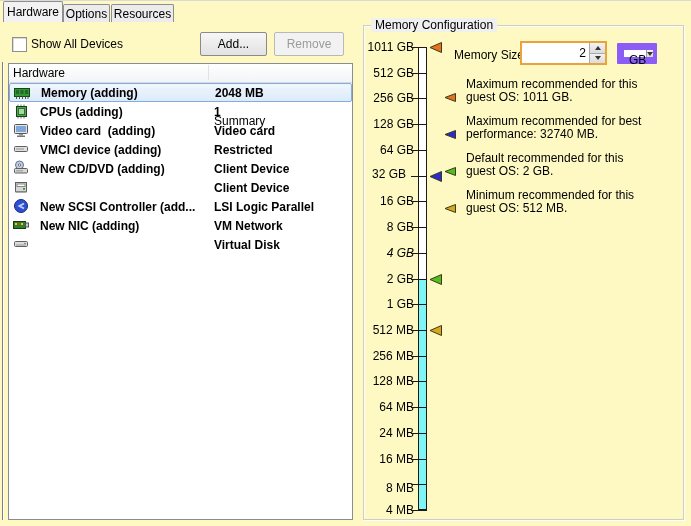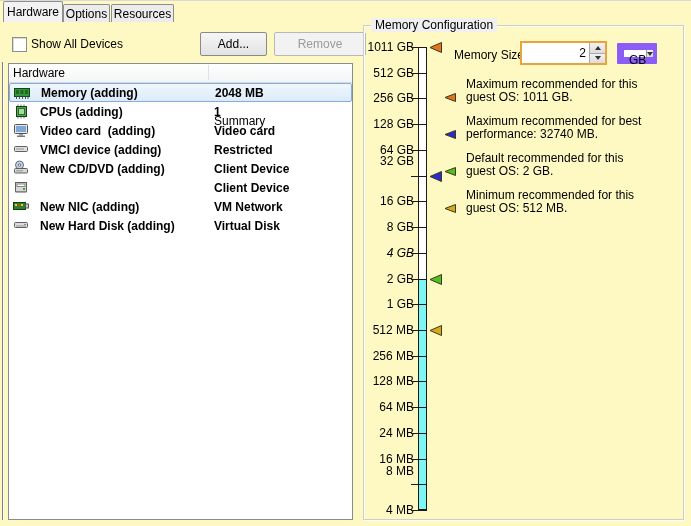--- a/index.html
+++ b/index.html
@@ -16,21 +16,21 @@
   .tab.inactive1{left:63px;top:4px;width:47px;height:18px;padding-top:2px;background:#ECECEC;}
   .tab.inactive2{left:111px;top:4px;width:63px;height:18px;padding-top:2px;background:#ECECEC;}
 
   
   .checkbox{position:absolute;left:12px;top:37px;width:13px;height:13px;background:#FFF;
             border:1px solid #8E8E8E;box-shadow:inset 1px 1px 0 #DCDCDC;}
   .chk-label{position:absolute;left:31px;top:37px;}
   .btn{position:absolute;box-sizing:border-box;height:24px;font-family:inherit;font-size:12px;
        border:1px solid #8A8A8A;border-radius:2px;background:linear-gradient(#F6F6F6,#E2E2E2);}
   .btn.add{left:200px;top:32px;width:67px;}
-  .btn.remove{left:274px;top:32px;width:92px;border-color:#B8B8B8;color:#9B9B9B;
+  .btn.remove{left:274px;top:32px;width:70px;border-color:#B8B8B8;color:#9B9B9B;
               background:#F2F2F2;}
 
   
   .edge-shadow{position:absolute;left:2px;top:62px;width:1px;height:458px;background:#808080;}
   .edge-light{position:absolute;left:3px;top:62px;width:1px;height:458px;background:#FFFFFF;}
 
   
   .listview{position:absolute;left:8px;top:63px;width:345px;height:457px;box-sizing:border-box;
             background:#FFF;border:1px solid #898C95;}
   .lv-header{position:relative;height:18px;background:linear-gradient(#FFFFFF,#F3F4F6);
@@ -183,36 +183,43 @@
           <span class="icon"><svg width="16" height="16">
               <rect x="2.5" y="3.5" width="11" height="9" fill="#D8D8D8" stroke="#606060"></rect>
               <rect x="4" y="5" width="8" height="2.5" fill="#FFF" stroke="#888"></rect>
               <rect x="10" y="9" width="2" height="1.8" fill="#3A9A3A"></rect>
               <rect x="2.5" y="12.5" width="11" height="1.5" fill="#AAA"></rect>
             </svg></span>
           <span class="hw-sum">Client Device</span>
         </div>
         <div class="row">
           <span class="icon"><svg width="16" height="16">
+              <circle cx="8" cy="8" r="6.5" fill="#2E4FD0" stroke="#1A2A80"></circle>
+              <path d="M11 5.5 L6.5 8 L11 10.5" stroke="#BFD0FF" stroke-width="2" fill="none"></path>
+            </svg></span>
+          <span class="hw-name">New SCSI Controller (add...</span>
+          <span class="hw-sum">LSI Logic Parallel</span>
+        </div>
+        <div class="row">
+          <span class="icon"><svg width="16" height="16">
               <rect x="0.5" y="4.5" width="12" height="7" fill="#2E7F2E" stroke="#0F3F0F"></rect>
               <rect x="2" y="6" width="2" height="2" fill="#E8D020"></rect>
               <rect x="5" y="6" width="2" height="2" fill="#D04020"></rect>
               <rect x="8" y="6" width="2" height="2" fill="#E8D020"></rect>
               <rect x="12.5" y="6" width="3" height="4" fill="#C8C8C8" stroke="#555"></rect>
             </svg></span>
           <span class="hw-name">New NIC (adding)</span>
           <span class="hw-sum">VM Network</span>
         </div>
         <div class="row">
           <span class="icon"><svg width="16" height="16">
               <rect x="1.5" y="5.5" width="13" height="5" rx="1" fill="#DCDCDC" stroke="#606060"></rect>
               <line x1="3" y1="9" x2="13" y2="9" stroke="#999"></line>
               <rect x="11" y="7" width="2" height="1" fill="#888"></rect>
             </svg></span>
-          <span class="hw-name">New Hard Disk (adding)</span>
           <span class="hw-sum">Virtual Disk</span>
         </div>
       </div>
   </div>
 
   <div class="groupbox">
     <span class="gb-legend">Memory Configuration</span>
 
     <div id="slider">
         <div class="track">
@@ -221,21 +228,21 @@
         <div class="tick-label" style="top: 14px;">1011 GB</div>
         <div class="tick-line" style="top: 21px;"></div>
         <div class="tick-label" style="top: 39.7222px;">512 GB</div>
         <div class="tick-line" style="top: 46.7222px;"></div>
         <div class="tick-label" style="top: 65.4444px;">256 GB</div>
         <div class="tick-line" style="top: 72.4444px;"></div>
         <div class="tick-label" style="top: 91.1667px;">128 GB</div>
         <div class="tick-line" style="top: 98.1667px;"></div>
         <div class="tick-label" style="top: 116.889px;">64 GB</div>
         <div class="tick-line" style="top: 123.889px;"></div>
-        <div class="tick-label" style="top: 128px;">32 GB</div>
+        <div class="tick-label" style="top: 141px; text-align: center;">32 GB</div>
         <div class="tick-line" style="top: 149.611px;"></div>
         <div class="tick-label" style="top: 168.333px;">16 GB</div>
         <div class="tick-line" style="top: 175.333px;"></div>
         <div class="tick-label" style="top: 194.056px;">8 GB</div>
         <div class="tick-line" style="top: 201.056px;"></div>
         <div class="tick-label" style="top: 219.778px; font-style: italic;">4 GB</div>
         <div class="tick-line" style="top: 226.778px;"></div>
         <div class="tick-label" style="top: 245.5px;">2 GB</div>
         <div class="tick-line" style="top: 252.5px;"></div>
         <div class="tick-label" style="top: 271.222px;">1 GB</div>
@@ -245,21 +252,21 @@
         <div class="tick-label" style="top: 322.667px;">256 MB</div>
         <div class="tick-line" style="top: 329.667px;"></div>
         <div class="tick-label" style="top: 348.389px;">128 MB</div>
         <div class="tick-line" style="top: 355.389px;"></div>
         <div class="tick-label" style="top: 374.111px;">64 MB</div>
         <div class="tick-line" style="top: 381.111px;"></div>
         <div class="tick-label" style="top: 399.833px;">24 MB</div>
         <div class="tick-line" style="top: 406.833px;"></div>
         <div class="tick-label" style="top: 425.556px;">16 MB</div>
         <div class="tick-line" style="top: 432.556px;"></div>
-        <div class="tick-label" style="top: 438px;">8 MB</div>
+        <div class="tick-label" style="top: 455px;">8 MB</div>
         <div class="tick-line" style="top: 458.278px;"></div>
         <div class="tick-label" style="top: 477px;">4 MB</div>
         <div class="tick-line" style="top: 484px;"></div>
         <div class="slider-marker" style="top: 16px;"><svg width="13" height="11">
             <polygon points="12.5,0.5 12.5,10.5 1,5.5" fill="#E4721F" stroke="#3A3A1A" stroke-width="1"></polygon>
           </svg></div>
         <div class="slider-marker" style="top: 144.611px;"><svg width="13" height="11">
             <polygon points="12.5,0.5 12.5,10.5 1,5.5" fill="#2A2ACD" stroke="#3A3A1A" stroke-width="1"></polygon>
           </svg></div>
         <div class="slider-marker" style="top: 247.5px;"><svg width="13" height="11">

